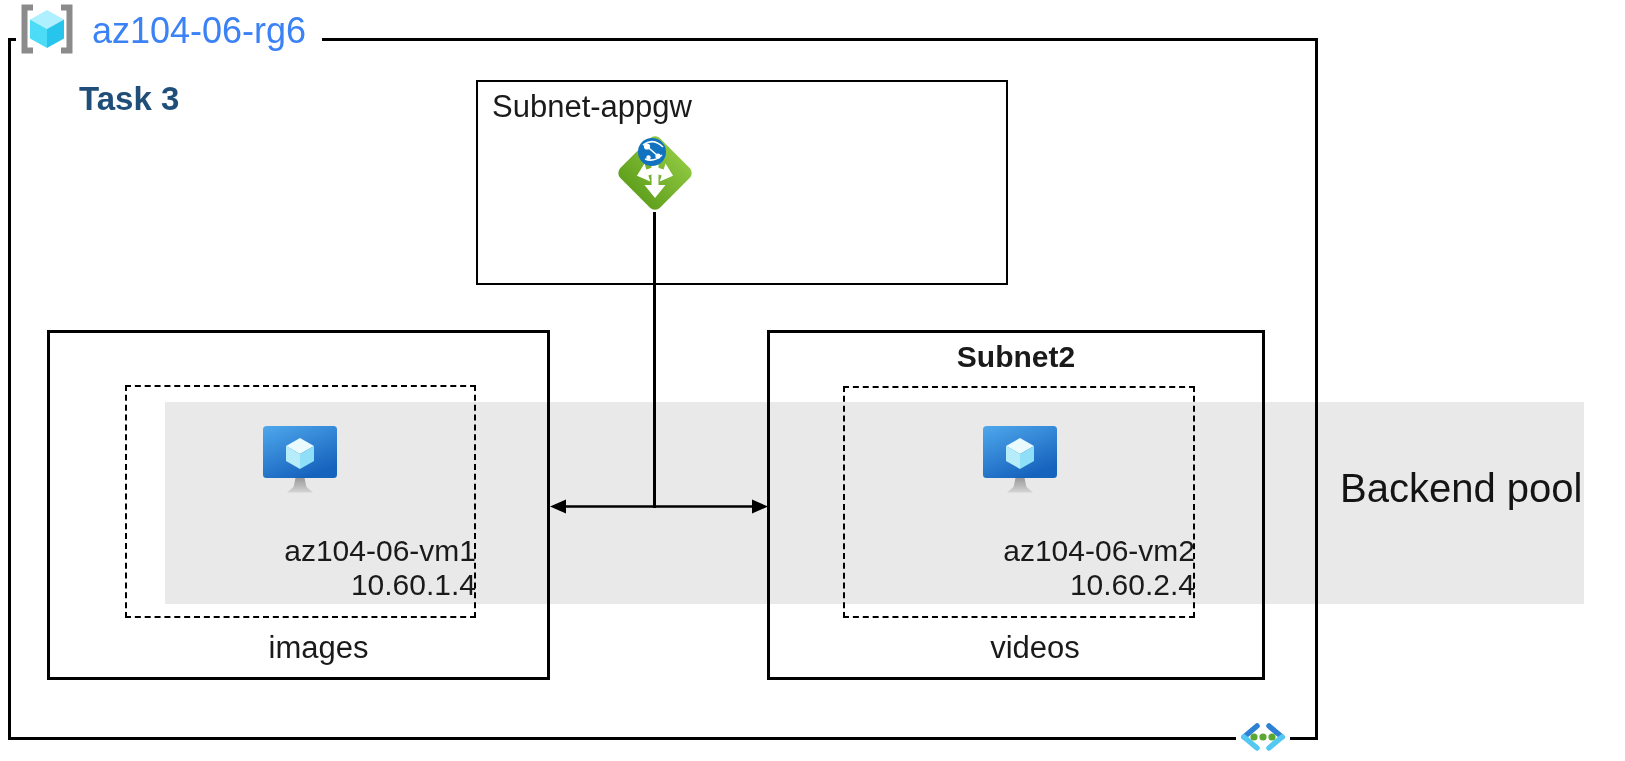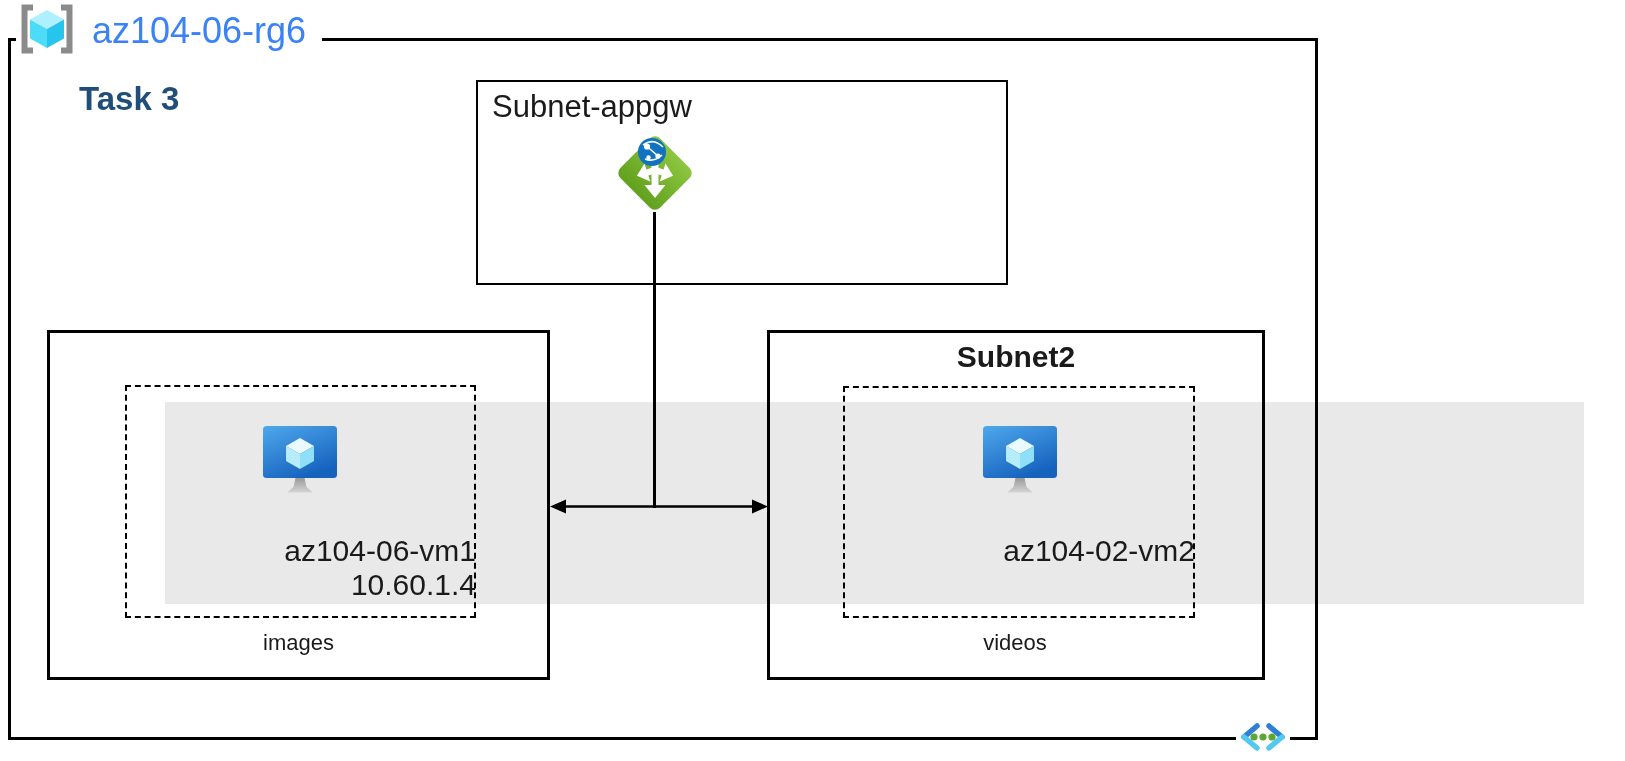--- a/index.html
+++ b/index.html
@@ -30,31 +30,32 @@
   .subnet-title{font-size:30px;text-align:center;z-index:3;}
   .s1-title{left:47px;top:340px;width:503px;}
   .s2-title{left:767px;top:340px;width:498px;font-weight:bold;}
   .dash1{left:125px;top:385px;width:347px;height:229px;border:2px dashed #000;z-index:2;}
   .dash2{left:843px;top:386px;width:348px;height:228px;border:2px dashed #000;z-index:2;}
   .vm1-icon{left:262px;top:425px;z-index:3;line-height:0;}
   .vm2-icon{left:982px;top:425px;z-index:3;line-height:0;}
   .vm-text{font-size:30px;line-height:34px;text-align:right;z-index:3;margin-top:20px;}
   .vm1-text{left:125px;top:514px;width:351px;}
   .vm2-text{left:843px;top:514px;width:352px;}
-  .caption{font-size:22px;text-align:center;z-index:3;}
+  .caption{font-size:31px;text-align:center;z-index:3;padding-left:20px;}
   .s1-caption{left:47px;top:630px;width:503px;}
   .s2-caption{left:767px;top:630px;width:496px;}
   .vnet-icon{left:1236px;top:717px;z-index:4;line-height:0;}
 </style>
 </head>
 <body>
 
 <div class="canvas">
 
   <div class="abs band"></div>
+  <div class="abs backend-label">Backend pool</div>
 
   <div class="abs rg-box"></div>
 
   <div class="abs rg-label">
     <span class="rg-icon">
       <svg width="58" height="50" viewBox="0 0 58 50">
         <path d="M15 3.5 H6.5 V46.5 H15" stroke="#8b8b8b" stroke-width="6" fill="none"></path>
         <path d="M43 3.5 H51.5 V46.5 H43" stroke="#8b8b8b" stroke-width="6" fill="none"></path>
         <polygon points="29,6 46,15.5 29,25 12,15.5" fill="#aef0ff"></polygon>
         <polygon points="12,15.5 29,25 29,44 12,34.5" fill="#4cdcf8"></polygon>
@@ -136,21 +137,22 @@
   <span class="abs vm2-icon">
     <svg width="76" height="74" viewBox="0 0 76 74">
       <rect x="1" y="1" width="74" height="52" rx="3.5" fill="url(#vmscr)"></rect>
       <polygon points="38,13 52,21 38,29 24,21" fill="#e9fbff"></polygon>
       <polygon points="24,21 38,29 38,44 24,36" fill="#b7edfb"></polygon>
       <polygon points="52,21 38,29 38,44 52,36" fill="#8edff7"></polygon>
       <path d="M33.5 53 L31.5 62 L25 67.5 L51 67.5 L44.5 62 L42.5 53 Z" fill="url(#vmstand)"></path>
     </svg>
   </span>
   <div class="abs vm-text vm2-text">
-    <div>az104-02-vm2</div>
+    <div>az104-06-vm2</div>
+    <div>10.60.2.4</div>
   </div>
   <div class="abs caption s2-caption">videos</div>
 
   <span class="abs vnet-icon">
     <svg width="54" height="40" viewBox="0 0 54 40">
       <rect x="0" y="0" width="54" height="40" fill="#ffffff"></rect>
       <path d="M21 9 L8 20" stroke="#2e80d4" stroke-width="5.5" stroke-linecap="round"></path>
       <path d="M8 20 L21 31" stroke="#53c9f2" stroke-width="5.5" stroke-linecap="round"></path>
       <path d="M33 9 L46 20" stroke="#2e80d4" stroke-width="5.5" stroke-linecap="round"></path>
       <path d="M46 20 L33 31" stroke="#53c9f2" stroke-width="5.5" stroke-linecap="round"></path>

